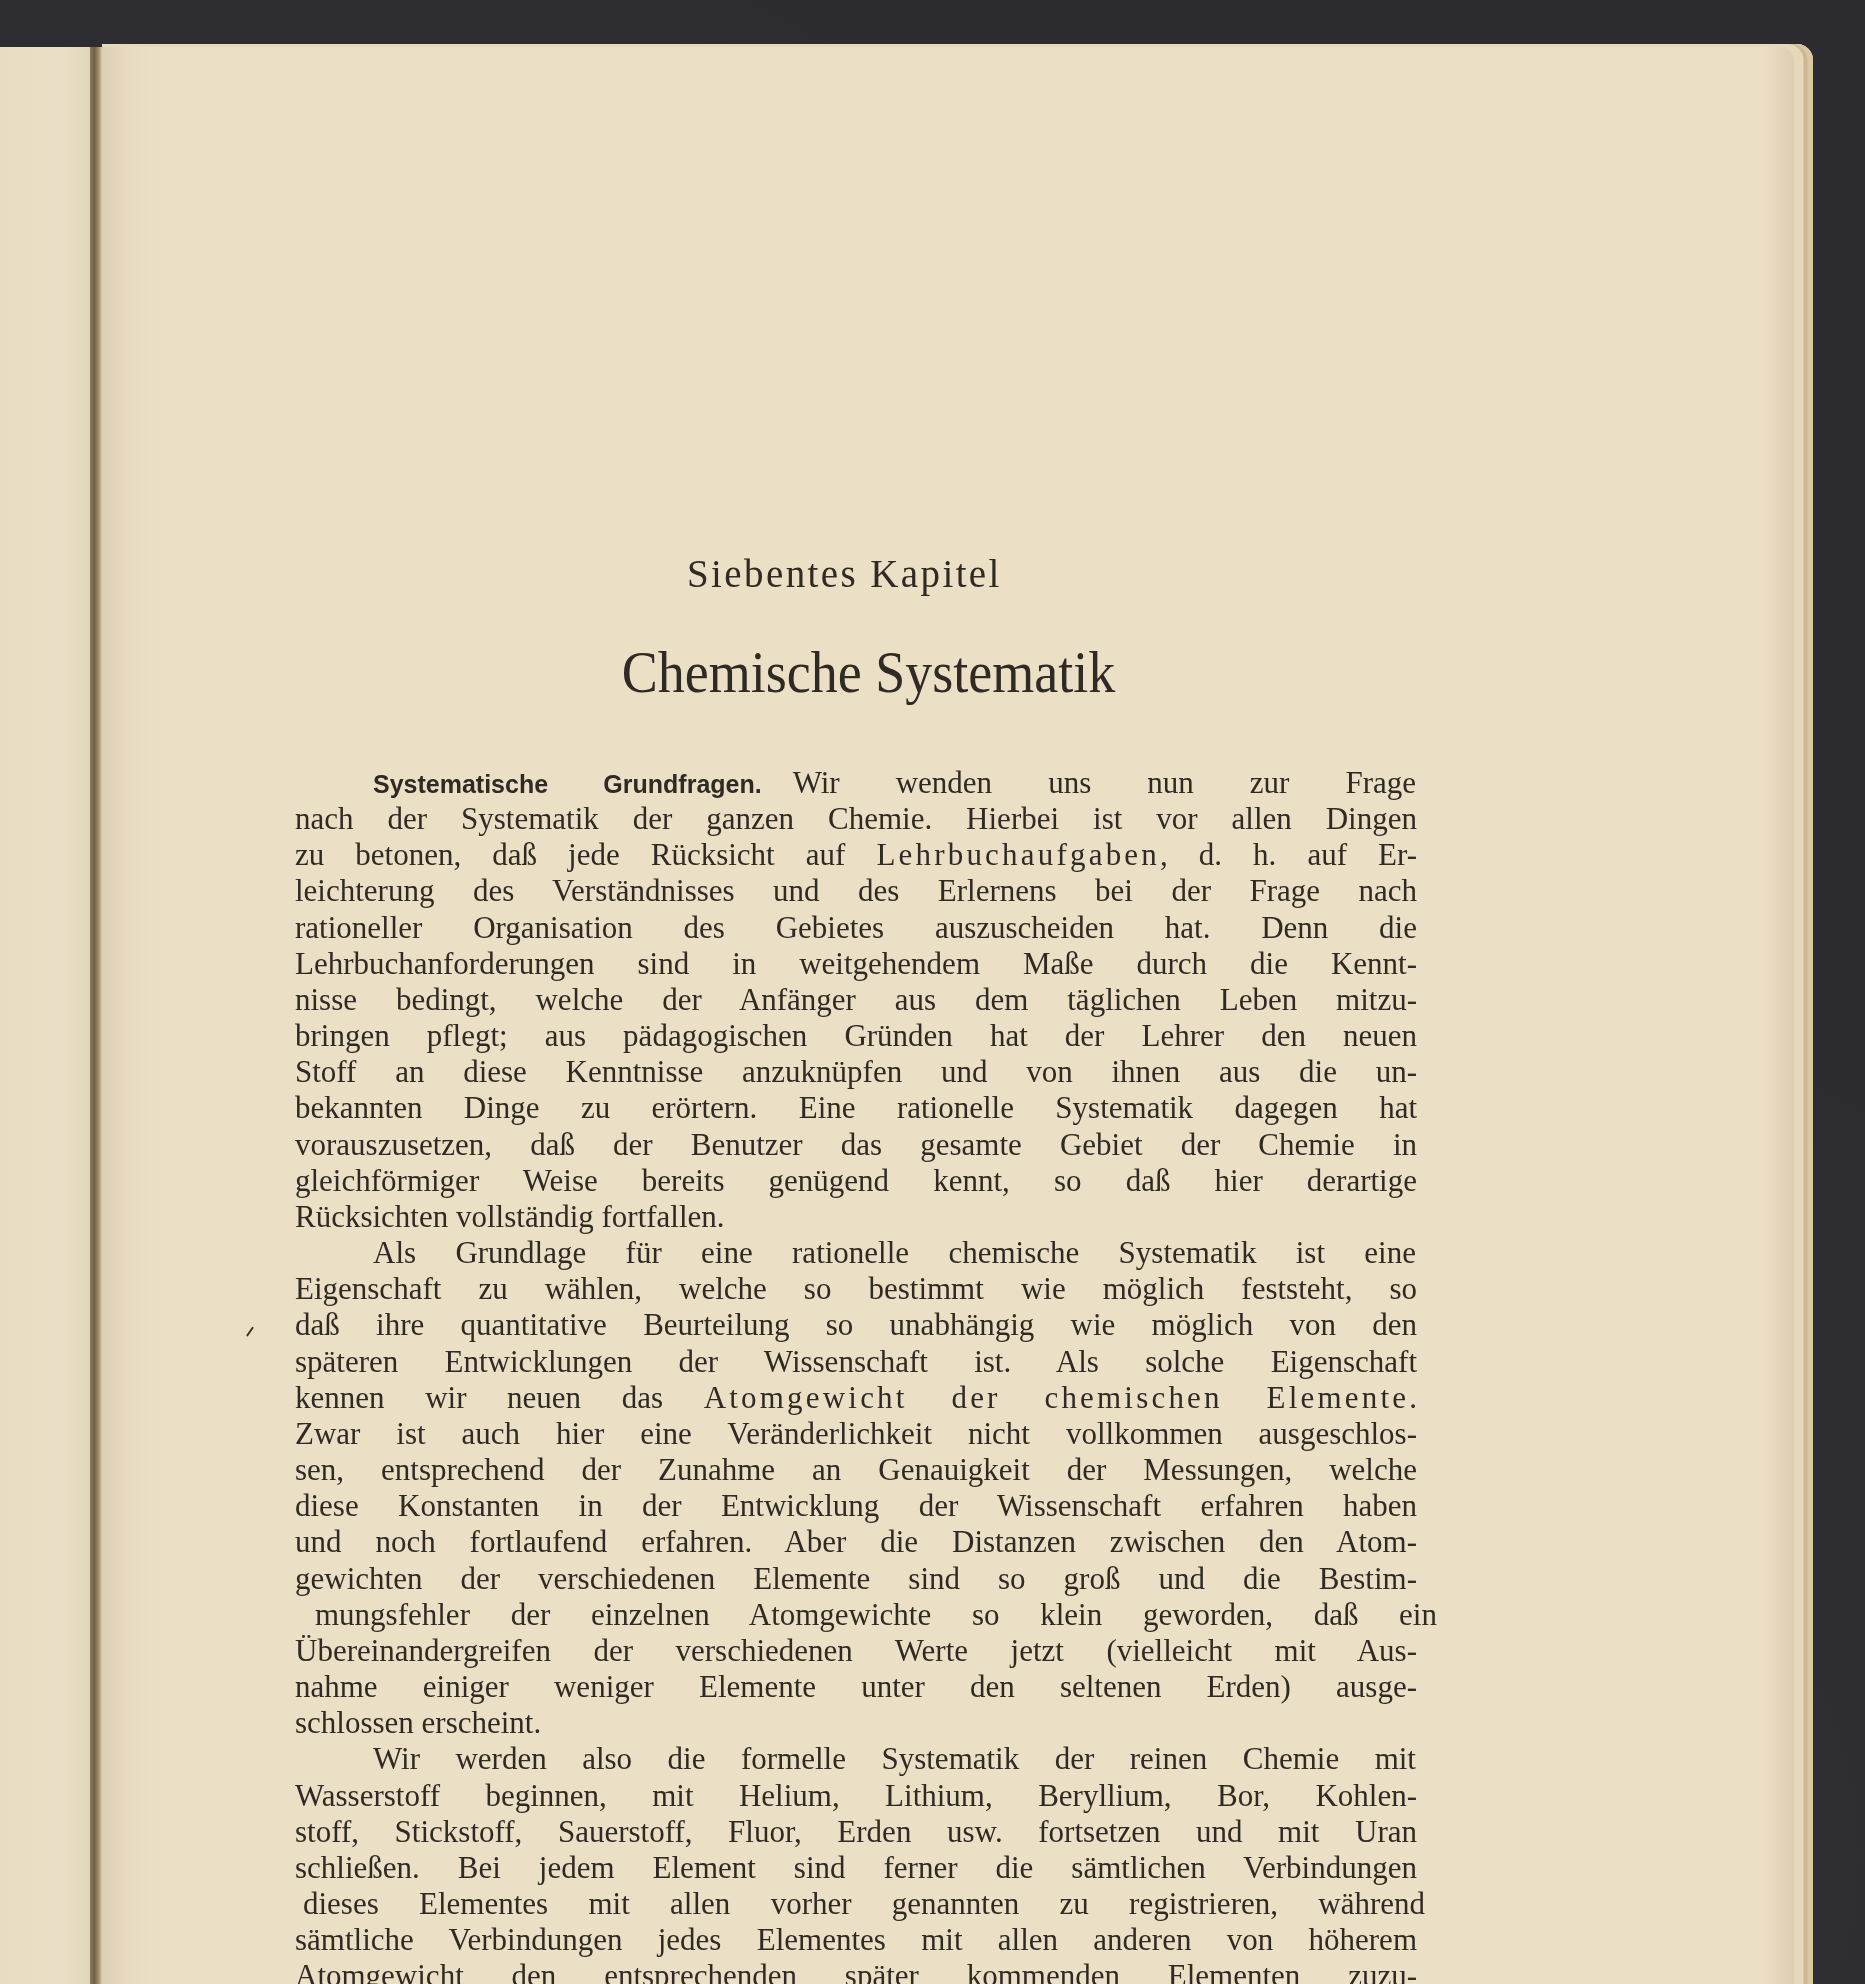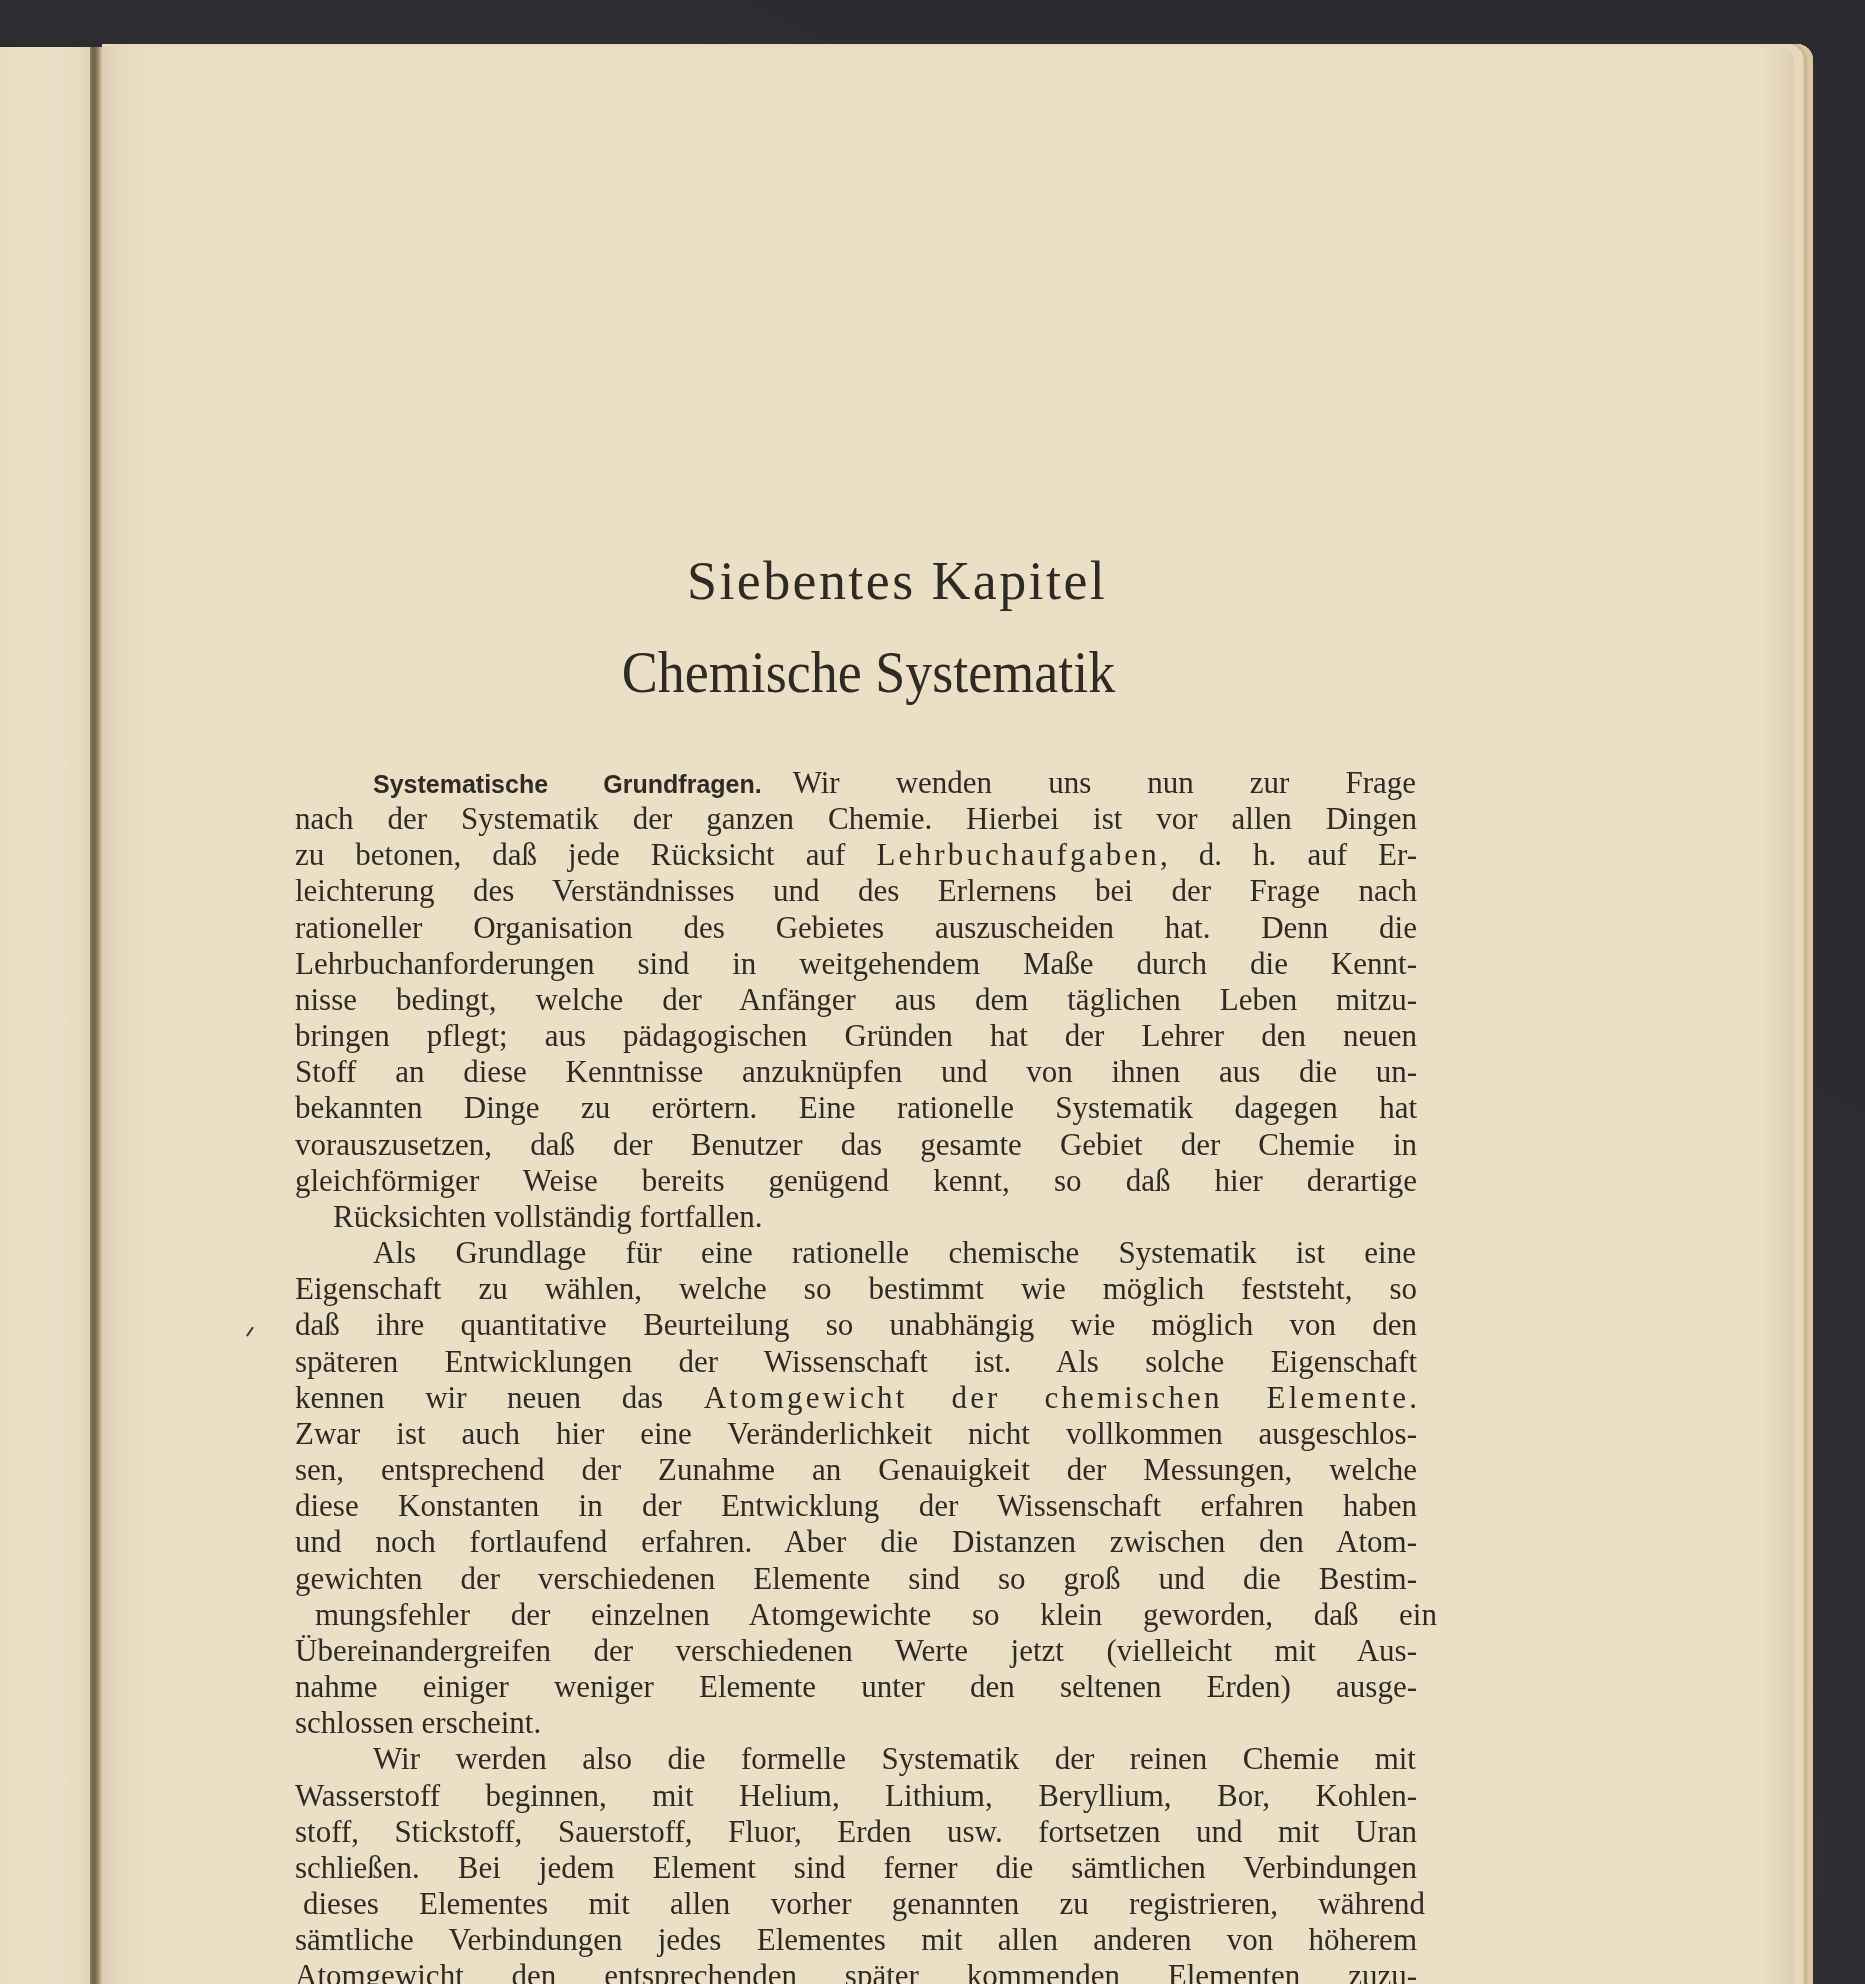--- a/index.html
+++ b/index.html
@@ -49,21 +49,21 @@
       #ebdfc6;
     border-radius: 0 14.3px 0 0;
   }
 
   .text-layer { position: absolute; left: 0; top: 0; width: 1866px; height: 2651px; color: #2f2a24; }
 
   .chapter-number {
     position: absolute;
     left: 687px; top: 554px;
     width: 353px;
-    font-size: 54px;
+    font-size: 39px;
     letter-spacing: 2.4px;
     text-align: left;
     line-height: 1;
     white-space: nowrap;
   }
   .chapter-title {
     position: absolute;
     left: 595px; top: 642px;
     width: 536px;
     font-size: 60px;
@@ -125,21 +125,21 @@
       <div class="body-line" style="top: 837px;"><span>zu betonen, daß jede Rücksicht auf </span><span class="spaced">Lehrbuchaufgaben</span><span>, d. h. auf Er-</span></div>
       <div class="body-line" style="top: 873px;"><span>leichterung des Verständnisses und des Erlernens bei der Frage nach</span></div>
       <div class="body-line" style="top: 910px;"><span>rationeller Organisation des Gebietes auszuscheiden hat. Denn die</span></div>
       <div class="body-line" style="top: 946px;"><span>Lehrbuchanforderungen sind in weitgehendem Maße durch die Kennt-</span></div>
       <div class="body-line" style="top: 982px;"><span>nisse bedingt, welche der Anfänger aus dem täglichen Leben mitzu-</span></div>
       <div class="body-line" style="top: 1018px;"><span>bringen pflegt; aus pädagogischen Gründen hat der Lehrer den neuen</span></div>
       <div class="body-line" style="top: 1054px;"><span>Stoff an diese Kenntnisse anzuknüpfen und von ihnen aus die un-</span></div>
       <div class="body-line" style="top: 1090px;"><span>bekannten Dinge zu erörtern. Eine rationelle Systematik dagegen hat</span></div>
       <div class="body-line" style="top: 1127px;"><span>vorauszusetzen, daß der Benutzer das gesamte Gebiet der Chemie in</span></div>
       <div class="body-line" style="top: 1163px;"><span>gleichförmiger Weise bereits genügend kennt, so daß hier derartige</span></div>
-      <div class="body-line last" style="top: 1199px; margin-left: 38px;"><span>Rücksichten vollständig fortfallen.</span></div>
+      <div class="body-line last" style="top: 1199px;"><span>Rücksichten vollständig fortfallen.</span></div>
       <div class="body-line indent" style="top: 1235px;"><span>Als Grundlage für eine rationelle chemische Systematik ist eine</span></div>
       <div class="body-line" style="top: 1271px;"><span>Eigenschaft zu wählen, welche so bestimmt wie möglich feststeht, so</span></div>
       <div class="body-line" style="top: 1307px;"><span>daß ihre quantitative Beurteilung so unabhängig wie möglich von den</span></div>
       <div class="body-line" style="top: 1344px;"><span>späteren Entwicklungen der Wissenschaft ist. Als solche Eigenschaft</span></div>
       <div class="body-line" style="top: 1380px;"><span>kennen wir neuen das </span><span class="spaced">Atomgewicht der chemischen Elemente</span><span>.</span></div>
       <div class="body-line" style="top: 1416px;"><span>Zwar ist auch hier eine Veränderlichkeit nicht vollkommen ausgeschlos-</span></div>
       <div class="body-line" style="top: 1452px;"><span>sen, entsprechend der Zunahme an Genauigkeit der Messungen, welche</span></div>
       <div class="body-line" style="top: 1488px;"><span>diese Konstanten in der Entwicklung der Wissenschaft erfahren haben</span></div>
       <div class="body-line" style="top: 1524px;"><span>und noch fortlaufend erfahren. Aber die Distanzen zwischen den Atom-</span></div>
       <div class="body-line" style="top: 1561px;"><span>gewichten der verschiedenen Elemente sind so groß und die Bestim-</span></div>

